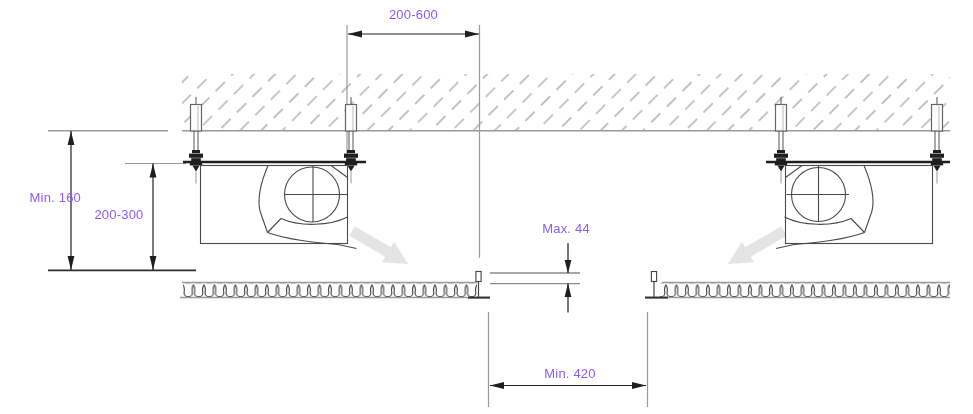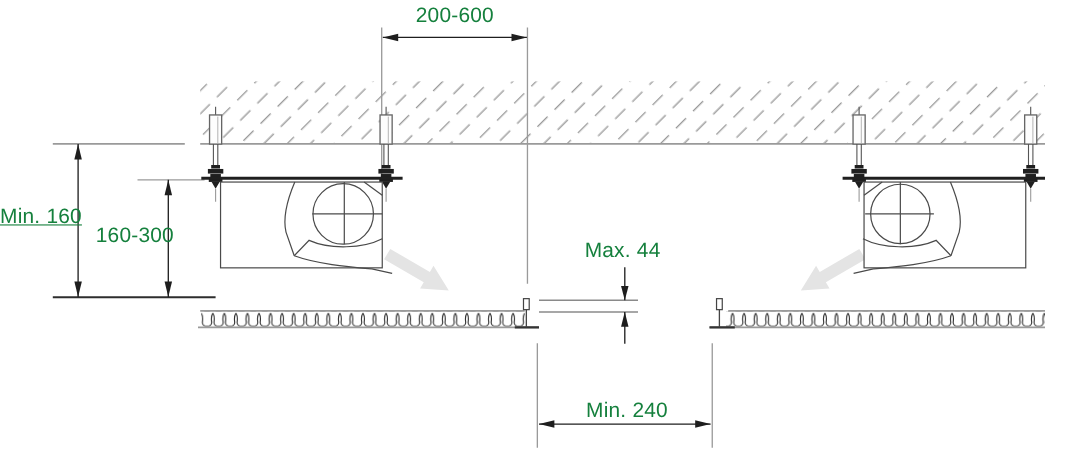--- a/index.html
+++ b/index.html
@@ -15,30 +15,30 @@
     overflow: hidden;
     font-family: "Liberation Sans", sans-serif;
   }
   .stage svg {
     position: absolute;
     left: 0;
     top: 0;
   }
   .dim-label {
     position: absolute;
-    font-size: 19px;
+    font-size: 13px;
     line-height: 17px;
-    color: #15803d;
+    color: #8b5cf6;
     letter-spacing: 0.2px;
     white-space: nowrap;
   }
   .ta-c { text-align: center; }
   .ta-r { text-align: right; }
   .lbl-hanger-spacing   { left: 348px; top: 6px;   width: 131px; }
-  .lbl-ceiling-void     { left: 0px;   top: 189px; width: 68px; text-decoration: underline;  }
+  .lbl-ceiling-void     { left: 13px;   top: 189px; width: 68px;  }
   .lbl-suspension-range { left: 87px;  top: 206px; width: 64px;  }
   .lbl-panel-lip        { left: 518px; top: 220px; width: 96px;  }
   .lbl-opening-width    { left: 508px; top: 365px; width: 124px; }
 </style>
 </head>
 <body>
 
 <div class="stage">
 
   <svg width="973" height="414" viewBox="0 0 973 414">
@@ -171,19 +171,19 @@
       <line x1="490" y1="385.5" x2="646" y2="385.5"></line>
       <polygon points="490,385.5 504,382.1 504,388.9" stroke="none"></polygon>
       <polygon points="646,385.5 632,382.1 632,388.9" stroke="none"></polygon>
     </g>
   </svg>
 
   <div class="dim-label ta-c lbl-hanger-spacing">200-600</div>
 
   <div class="dim-label ta-r lbl-ceiling-void">Min. 160</div>
 
-  <div class="dim-label ta-c lbl-suspension-range">160-300</div>
+  <div class="dim-label ta-c lbl-suspension-range">200-300</div>
 
   <div class="dim-label ta-c lbl-panel-lip">Max. 44</div>
 
-  <div class="dim-label ta-c lbl-opening-width">Min. 240</div>
+  <div class="dim-label ta-c lbl-opening-width">Min. 420</div>
 
 </div>
 
 </body></html>

